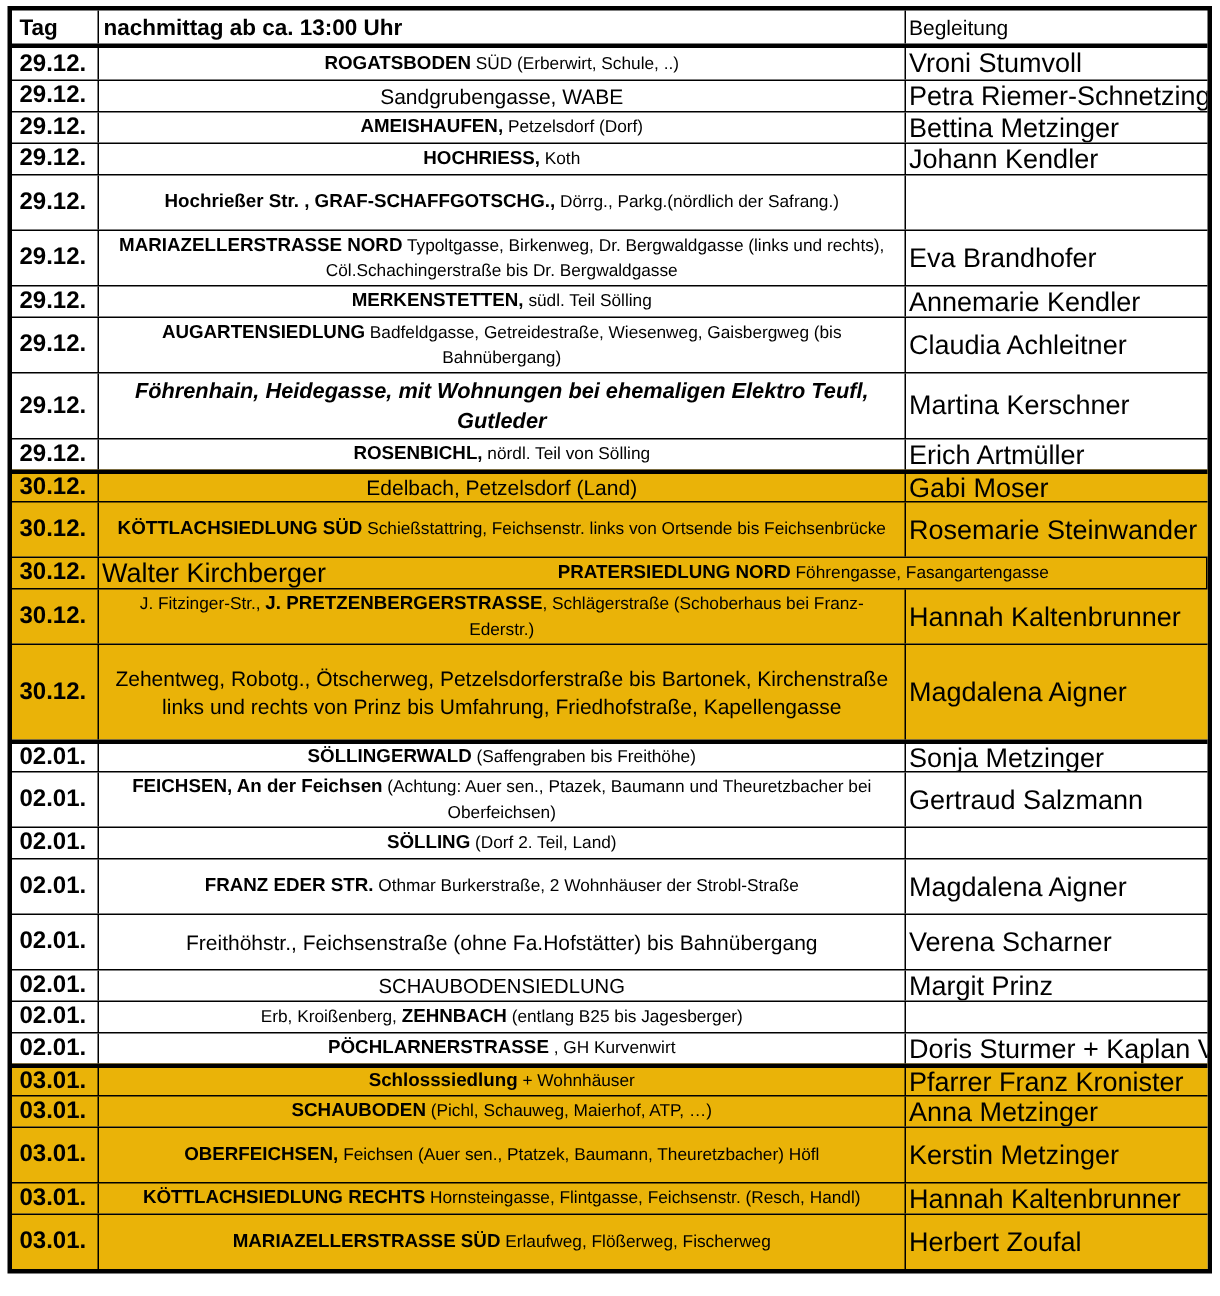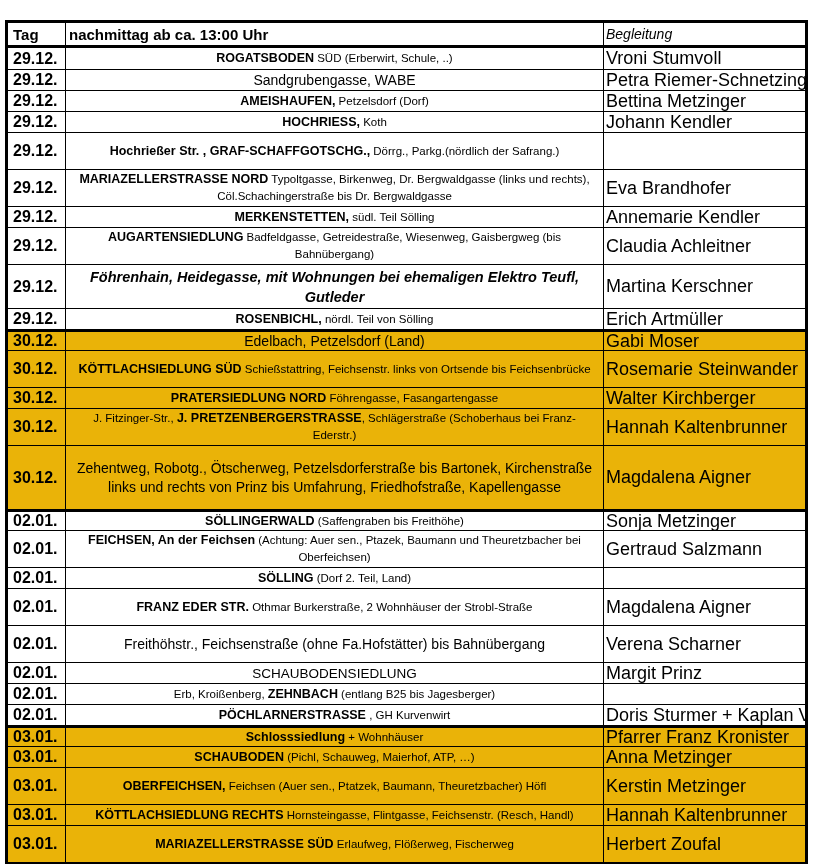--- a/index.html
+++ b/index.html
@@ -1,29 +1,29 @@
 <!DOCTYPE html>
 <html><head>
 <meta charset="utf-8">
 <style>
   html, body { margin: 0; padding: 0; background: #ffffff; }
   body { width: 813px; height: 864px; overflow: hidden; position: relative; font-family: "Liberation Sans", sans-serif; color: #000; }
-  #sheet { position: absolute; left: 5px; top: 20px; width: 803px; border: 3px solid #000; box-sizing: border-box; background: #fff; }
+  #sheet { position: absolute; left: 5px; top: 4px; width: 803px; border: 3px solid #000; box-sizing: border-box; background: #fff; }
   .row { display: flex; border-top: 1px solid #000; box-sizing: border-box; }
   .row.first { border-top: none; }
   .row.group-break { border-top: 3px solid #000; }
   .row.header { height: 25px; border-bottom: 3px solid #000; }
   .row.grey { background: #eab308; }
   .cell { box-sizing: border-box; display: flex; align-items: center; overflow: hidden; }
   .c-date { width: 58px; border-right: 1px solid #000; padding-left: 5px; font-weight: bold; font-size: 16px; }
   .c-area { width: 538px; border-right: 1px solid #000; justify-content: center; text-align: center; font-size: 11.5px; line-height: 17px; padding: 0 8px; }
   .c-escort { flex: 1; padding-left: 2px; font-size: 18px; white-space: nowrap; }
   .header .c-date, .header .c-area { font-weight: bold; font-size: 15px; }
   .header .c-area { justify-content: flex-start; padding-left: 3px; }
-  .header .c-escort { font-size: 14px; font-style: italic; }
+  .header .c-escort { font-size: 14px; }
   .area-text .b { font-weight: bold; font-size: 12.5px; }
   .area-text.large { font-size: 14px; line-height: 19px; }
   .area-text.large-bold { font-size: 14.5px; font-weight: bold; line-height: 20px; font-style: italic; }
   .area-text.medium-bold { font-size: 13.5px; font-weight: normal; }
 </style>
 </head>
 <body>
 
 <div id="sheet">
   <div class="row header first">
@@ -110,24 +110,24 @@
       </div>
       <div class="row grey" style="height: 37px;">
         <div class="cell c-date">30.12.</div>
         <div class="cell c-area">
           <span class="area-text normal"><span class="b">KÖTTLACHSIEDLUNG SÜD</span><span> Schießstattring, Feichsenstr. links von Ortsende bis Feichsenbrücke</span></span>
         </div>
         <div class="cell c-escort">Rosemarie Steinwander</div>
       </div>
       <div class="row grey" style="height: 21px;">
         <div class="cell c-date">30.12.</div>
+        <div class="cell c-escort">Walter Kirchberger</div>
         <div class="cell c-area">
           <span class="area-text normal"><span class="b">PRATERSIEDLUNG NORD</span><span> Föhrengasse, Fasangartengasse</span></span>
         </div>
-        <div class="cell c-escort">Walter Kirchberger</div>
       </div>
       <div class="row grey" style="height: 37px;">
         <div class="cell c-date">30.12.</div>
         <div class="cell c-area">
           <span class="area-text normal"><span>J. Fitzinger-Str., </span><span class="b">J. PRETZENBERGERSTRASSE</span><span>, Schlägerstraße (Schoberhaus bei Franz-Ederstr.)</span></span>
         </div>
         <div class="cell c-escort">Hannah Kaltenbrunner</div>
       </div>
       <div class="row grey" style="height: 64px;">
         <div class="cell c-date">30.12.</div>

